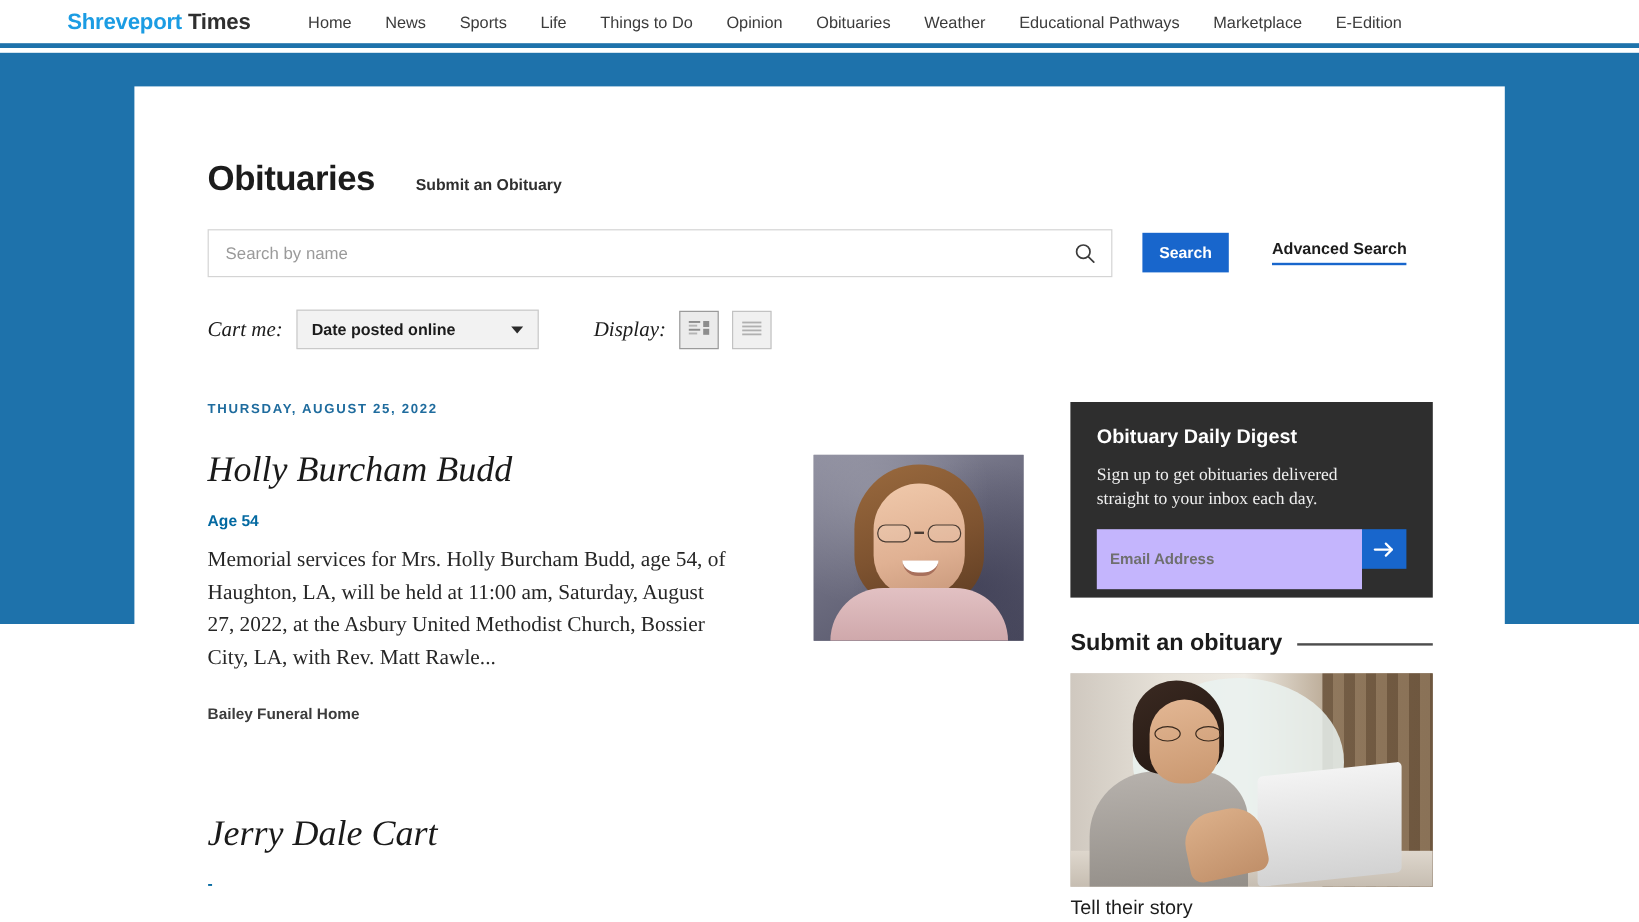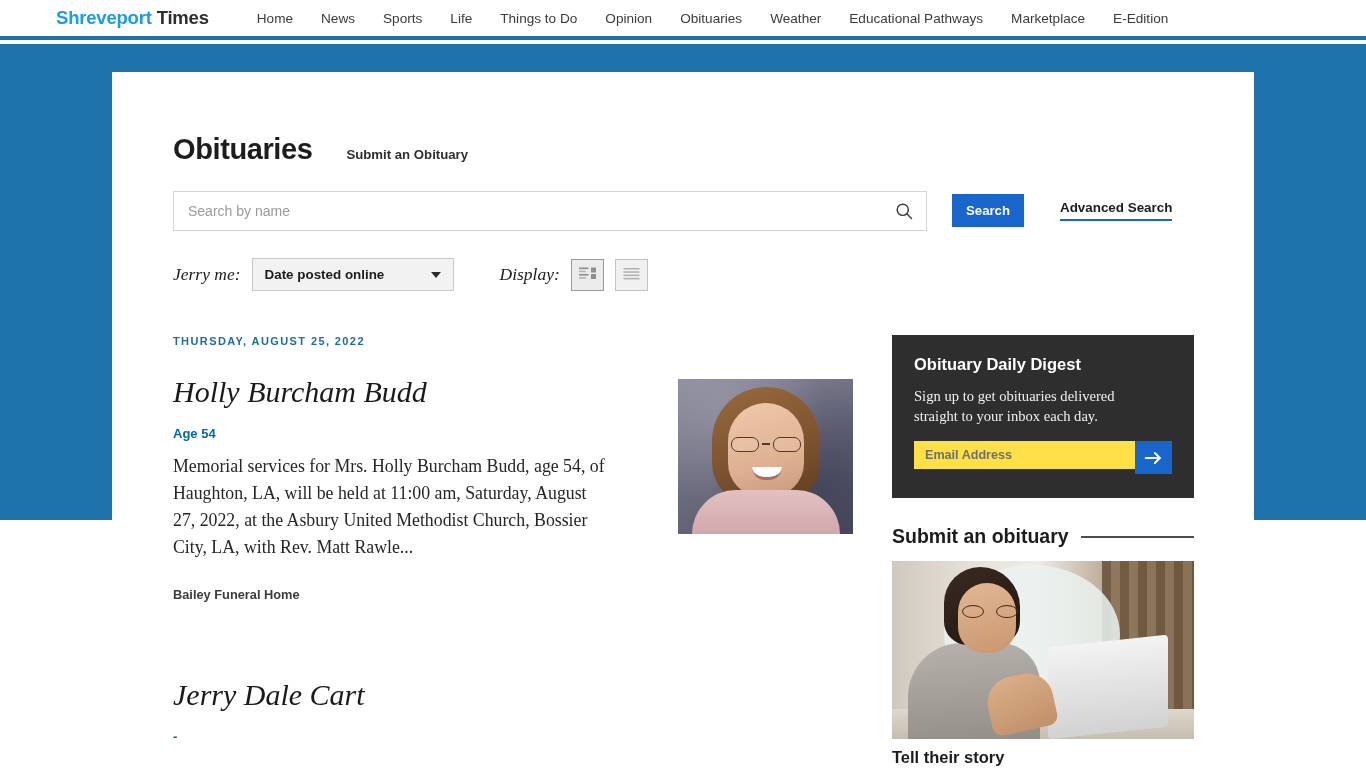--- a/index.html
+++ b/index.html
@@ -262,26 +262,26 @@
     font-family: "Liberation Serif", serif;
     font-size: 14.6px; line-height: 20px;
     color: #f0f0f0;
   }
   #digest-form {
     position: absolute; left: 22px; top: 106px;
     width: 258px; height: 33px;
     display: flex;
   }
   #email-input {
-    flex: 1; height: 28px;
+    flex: 1; height: 50px;
     border: 0; outline: none;
     padding: 0 11px;
     font-size: 12.6px; font-weight: 700;
     font-family: "Liberation Sans", sans-serif;
-    color: #333; background: #fde047;
+    color: #333; background: #c4b5fd;
   }
   #email-input::placeholder { color: #6f6f6f; font-weight: 700; }
   #email-submit {
     width: 37px; height: 33px;
     background: #1866cc; border: 0;
     display: flex; align-items: center; justify-content: center;
     cursor: pointer;
   }
 
   #submit-head {
@@ -357,21 +357,21 @@
   }
   #promo-img .arm2 {
     position: absolute; left: 96px; bottom: 8px;
     width: 66px; height: 56px; border-radius: 26px 26px 10px 10px;
     background: linear-gradient(165deg, #dcb08a, #c08f69);
     transform: rotate(-12deg);
   }
 
   #promo-caption {
     position: absolute; left: 892px; top: 748px;
-    font-size: 16.5px; font-weight: 700; color: #1c1c1c;
+    font-size: 16.5px; font-weight: 400; color: #1c1c1c;
     cursor: pointer;
   }
 </style>
 </head>
 <body>
 
 <div id="topnav">
   <div id="brand">
     <span class="b1">Shreveport</span>
     <span class="b2">Times</span>
@@ -405,21 +405,21 @@
     <svg width="20" height="20" viewBox="0 0 24 24" fill="none">
       <circle cx="10.5" cy="10.5" r="6.7" stroke="#3c3c3c" stroke-width="1.7"></circle>
       <line x1="15.4" y1="15.4" x2="21" y2="21" stroke="#3c3c3c" stroke-width="1.7" stroke-linecap="round"></line>
     </svg>
   </button>
 </div>
 <button id="search-btn">Search</button>
 <div id="adv-search">Advanced Search</div>
 
 <div id="filter-row">
-  <span class="filter-label">Jerry me:</span>
+  <span class="filter-label">Cart me:</span>
 
   <div id="show-select">
     <span class="sel-val">Date posted online</span>
     <span class="caret"></span>
   </div>
 
   <span class="filter-label" id="display-label">Display:</span>
 
   <div class="disp-btn active">
     <svg width="19" height="17" viewBox="0 0 19 17">

